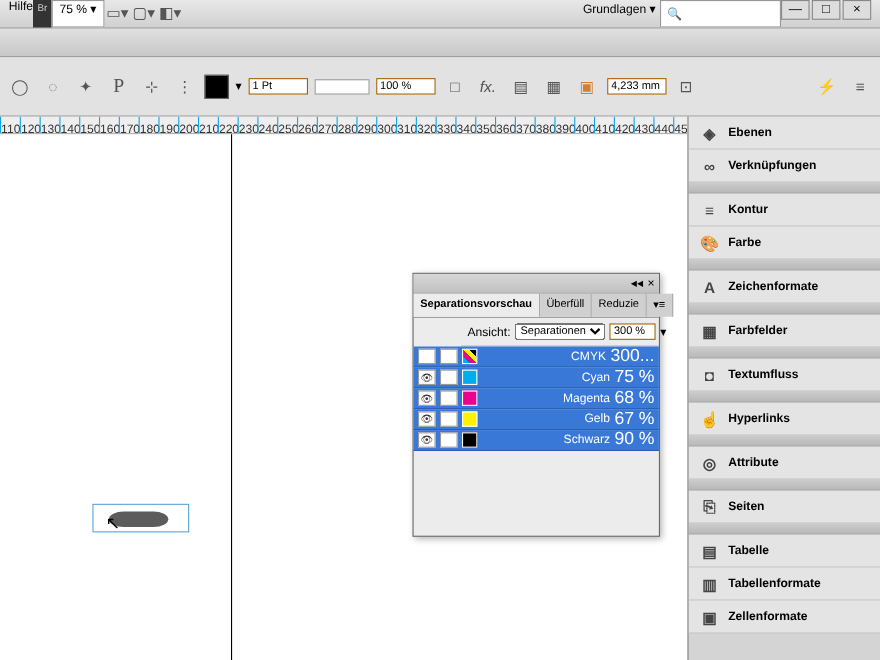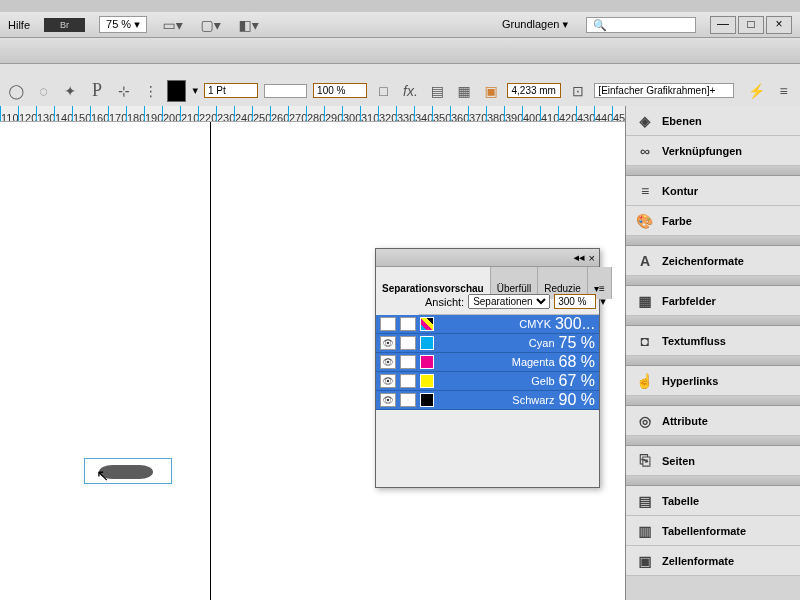--- a/index.html
+++ b/index.html
@@ -1,17 +1,17 @@
 <!DOCTYPE html>
 <html><head>
 <meta charset="utf-8">
 <style>
 * { box-sizing: border-box; margin: 0; padding: 0; font-family: Tahoma, sans-serif; font-size: 11px; }
 body { background: #c8c8c8; width: 800px; height: 600px; overflow: hidden; position: relative; }
-.menubar { height: 26px; background: linear-gradient(#e8e8e8,#d0d0d0); display: flex; align-items: center; padding: 0 8px; gap: 14px; border-bottom: 1px solid #999; margin-top: 12px; }
+.menubar { height: 26px; background: linear-gradient(#e8e8e8,#d0d0d0); display: flex; padding: 0 8px; border-bottom: 1px solid #999; }
 .menubar .right { margin-left: auto; display: flex; gap: 2px; }
 .winbtn { width: 26px; height: 18px; border: 1px solid #888; background: #ddd; font-size: 12px; text-align: center; line-height: 14px; cursor: pointer; }
 .tabs-bar { height: 26px; background: linear-gradient(#e0e0e0,#c8c8c8); border-bottom: 1px solid #999; }
 .zoom-box { border: 1px solid #999; background: #fff; padding: 1px 6px; font-size: 11px; }
 .control-bar { height: 54px; background: #e2e2e2; border-bottom: 1px solid #999; display: flex; align-items: center; gap: 6px; padding: 0 6px; }
 .tool-icon { width: 24px; height: 22px; border: 1px solid transparent; display: inline-flex; align-items: center; justify-content: center; font-size: 14px; color: #555; }
 .colorswatch { width: 22px; height: 22px; background: #000; border: 1px solid #666; }
 .input-small { width: 54px; border: 1px solid #a16207; background: #fff; padding: 1px 3px; font-size: 10px; }
 .dropdown-wide { width: 150px; border: 1px solid #999; background: #fff; padding: 1px 3px; font-size: 10px; }
 .ruler { position: absolute; top: 106px; left: 0; right: 175px; height: 16px; background: #eee; border-bottom: 1px solid #aaa; display: flex; overflow: hidden; font-size: 8px; }
@@ -21,38 +21,38 @@
 .graphic-obj { position: absolute; left: 84px; top: 336px; width: 88px; height: 26px; border: 1px solid #5aa4d8; background: #fff; }
 .plane { position: absolute; left: 14px; top: 6px; width: 54px; height: 14px; background: #5c5c5c; border-radius: 50%/100%; }
 .right-panels { position: absolute; right: 0; top: 106px; width: 175px; bottom: 0; background: #d4d4d4; border-left: 1px solid #888; overflow: hidden; }
 .panel-header-bar { height: 10px; background: linear-gradient(#ccc,#b8b8b8); border-bottom: 1px solid #999; }
 .panel-item { height: 30px; display: flex; align-items: center; gap: 8px; padding: 0 10px; background: #e4e4e4; border-bottom: 1px solid #c0c0c0; cursor: pointer; }
 .panel-item.bold { font-weight: bold; }
 .panel-icon { width: 18px; height: 18px; display: inline-flex; align-items: center; justify-content: center; color: #444; font-size: 14px; }
 .float-panel { position: absolute; left: 375px; top: 248px; width: 225px; height: 240px; background: #ececec; border: 1px solid #666; box-shadow: 2px 2px 6px rgba(0,0,0,0.3); }
 .float-title { height: 18px; background: linear-gradient(#d8d8d8,#c0c0c0); display: flex; align-items: center; justify-content: flex-end; padding: 0 4px; gap: 4px; font-size: 10px; border-bottom: 1px solid #999; }
 .float-tabs { height: 22px; display: flex; border-bottom: 1px solid #999; }
-.float-tab { padding: 16px 6px; font-size: 10px; border-right: 1px solid #aaa; background: #d0d0d0; cursor: pointer; }
+.float-tab { padding: 4px 6px; font-size: 10px; border-right: 1px solid #aaa; background: #d0d0d0; cursor: pointer; }
 .float-tab.active { background: #ececec; font-weight: bold; }
 .float-controls { height: 26px; display: flex; align-items: center; gap: 4px; padding: 0 6px; border-bottom: 1px solid #bbb; margin-left: 43px; }
 .float-row { height: 19px; background: #3a78d8; color: #fff; display: flex; align-items: center; padding: 0 4px; gap: 4px; border-bottom: 1px solid #2860b0; font-size: 10px; text-align: right; }
 .eye { width: 16px; height: 14px; background: #fff; border: 1px solid #999; display: inline-flex; align-items: center; justify-content: center; font-size: 9px; color: #333; }
 .swatch-sm { width: 14px; height: 14px; border: 1px solid #fff; }
 .sep-name { flex: 1; }
 .sep-val { font-size: 16px; }
 .search-box { border: 1px solid #999; background: #fff; padding: 1px 6px; width: 110px; font-size: 11px; color: #888; }
 .cursor-arrow { position: absolute; left: 96px; top: 344px; font-size: 16px; color: #000; pointer-events: none; z-index: 5; }
 .workspace-dd { font-size: 11px; padding: 2px 4px; }
 </style>
 </head>
 <body>
 
 <div class="menubar">
   <span>Hilfe</span>
-  <span style="background:#333;color:#ccc;padding:2px 16px;font-size:9px;">Br</span>
+  <span style="background:#333;color:#ccc;padding:2px 4px;font-size:9px;">Br</span>
   <span class="zoom-box"><span>75 %</span> ▾</span>
   <span class="tool-icon">▭▾</span>
   <span class="tool-icon">▢▾</span>
   <span class="tool-icon">◧▾</span>
   <span style="flex:1"></span>
   <span class="workspace-dd"><span>Grundlagen</span> ▾</span>
   <input class="search-box" placeholder="🔍" style="">
   <div class="right">
     <div class="winbtn">—</div>
     <div class="winbtn">□</div>
@@ -74,21 +74,20 @@
   <input class="input-small" value="1 Pt" style="">
   <span style="width:50px;border:1px solid #999;background:#fff;display:inline-block;height:14px;"></span>
   <input class="input-small" value="100 %" style="">
   <span class="tool-icon">□</span>
   <span class="tool-icon" style="font-style:italic;">fx.</span>
   <span class="tool-icon">▤</span>
   <span class="tool-icon">▦</span>
   <span class="tool-icon" style="color:#d08030;">▣</span>
   <input class="input-small" value="4,233 mm" style="">
   <span class="tool-icon">⊡</span>
-  <input class="dropdown-wide" value="[Einfacher Grafikrahmen]+" style="">
   <span style="flex:1"></span>
   <span class="tool-icon">⚡</span>
   <span class="tool-icon">≡</span>
 </div>
 
 <div class="ruler" id="ruler">
     <div>110</div>
     <div>120</div>
     <div>130</div>
     <div>140</div>

